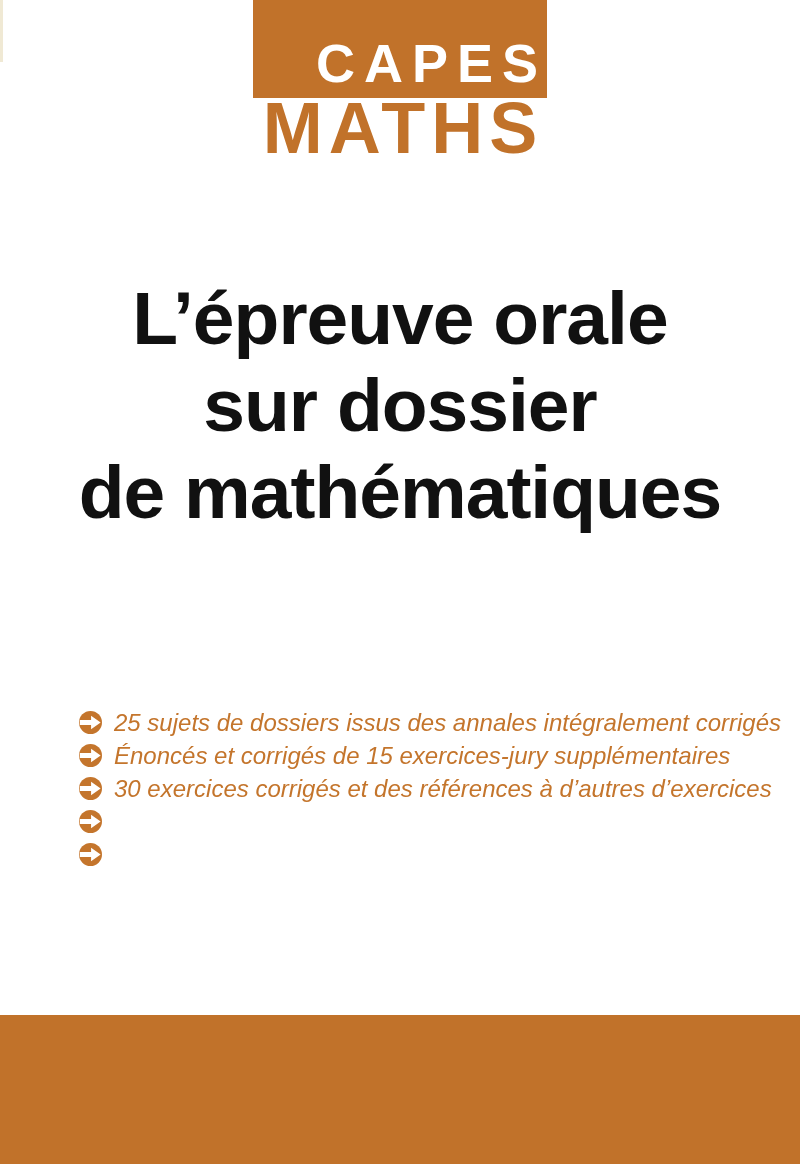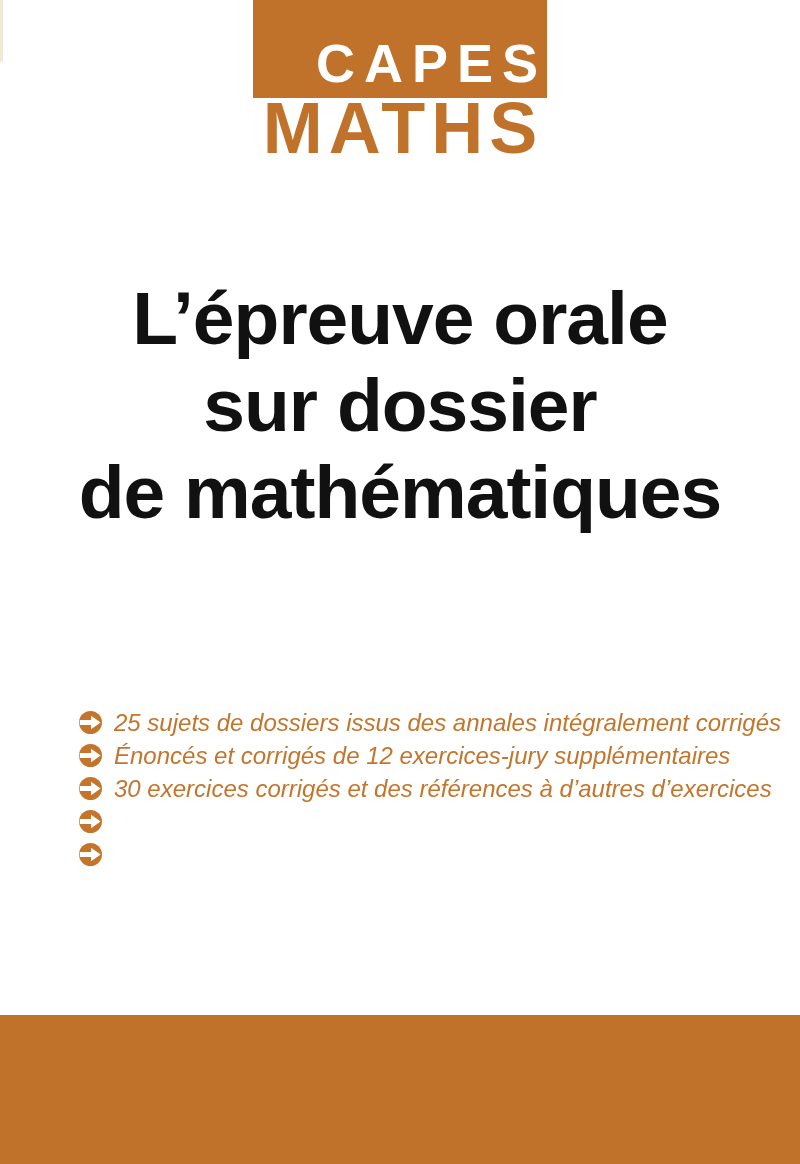--- a/index.html
+++ b/index.html
@@ -87,21 +87,21 @@
           <path d="M0.8 9.3 H12.6 V4.9 L22.6 12 L12.6 19.1 V14.7 H0.8 Z" fill="#ffffff"></path>
         </svg>
         <span class="feature-text">25 sujets de dossiers issus des annales intégralement corrigés</span>
       </li>
 
       <li>
         <svg class="bullet" viewBox="0 0 24 24" xmlns="http://www.w3.org/2000/svg" aria-hidden="true">
           <circle cx="12" cy="12" r="12" fill="#c4752c"></circle>
           <path d="M0.8 9.3 H12.6 V4.9 L22.6 12 L12.6 19.1 V14.7 H0.8 Z" fill="#ffffff"></path>
         </svg>
-        <span class="feature-text">Énoncés et corrigés de 12 exercices-jury supplémentaires</span>
+        <span class="feature-text">Énoncés et corrigés de 15 exercices-jury supplémentaires</span>
       </li>
 
       <li>
         <svg class="bullet" viewBox="0 0 24 24" xmlns="http://www.w3.org/2000/svg" aria-hidden="true">
           <circle cx="12" cy="12" r="12" fill="#c4752c"></circle>
           <path d="M0.8 9.3 H12.6 V4.9 L22.6 12 L12.6 19.1 V14.7 H0.8 Z" fill="#ffffff"></path>
         </svg>
         <span class="feature-text">30 exercices corrigés et des références à d’autres d’exercices</span>
       </li>
 

